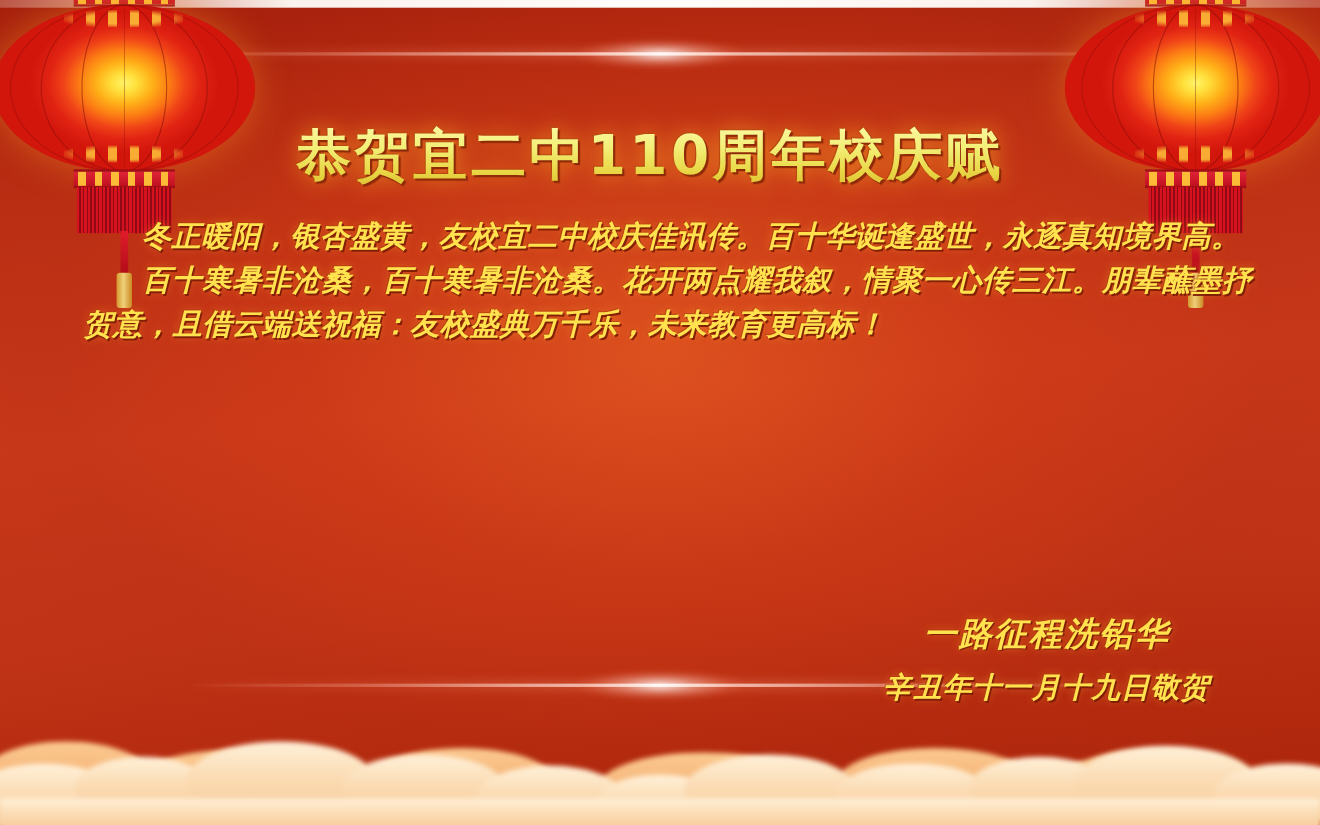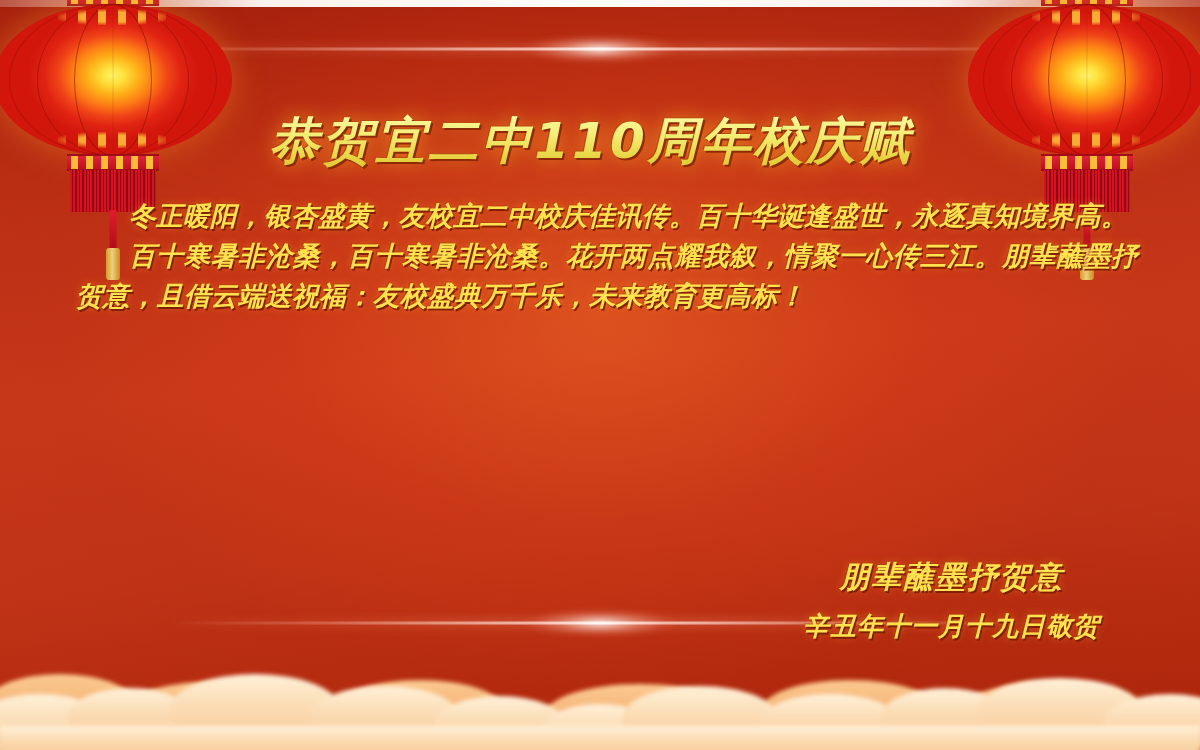--- a/index.html
+++ b/index.html
@@ -153,21 +153,20 @@
   #content {
     position:absolute; left:0; top:0; width:1200px; height:750px;
     padding:0 72px;
   }
 
   #title {
     position:absolute; left:0; right:18px; top:108px;
     text-align:center;
     font-family:"DejaVu Sans", sans-serif;
     font-size:50px; font-weight:bold;
-    font-style:italic;
     letter-spacing:3px;
     color:#f6f47e;
     background:linear-gradient(180deg,#fdfbb0 0%,#f3ef78 38%,#e9d645 72%,#d9bb2c 100%);
     -webkit-background-clip:text; background-clip:text;
     -webkit-text-fill-color:transparent;
     filter:drop-shadow(2px 2px 0 #8e2a08) drop-shadow(-1px -1px 0 #b8490f)
            drop-shadow(0 0 10px rgba(255,170,40,0.55));
   }
 
   #body-text {
@@ -300,18 +299,18 @@
   <div id="content">
 
     <h1 id="title">恭贺宜二中110周年校庆赋</h1>
 
     <div id="body-text">
       <p>冬正暖阳，银杏盛黄，友校宜二中校庆佳讯传。百十华诞逢盛世，永逐真知境界高。</p>
       <p>百十寒暑非沧桑，百十寒暑非沧桑。花开两点耀我叙，情聚一心传三江。朋辈蘸墨抒贺意，且借云端送祝福：友校盛典万千乐，未来教育更高标！</p>
     </div>
 
     <div id="sign">
-      <div class="org">朋辈蘸墨抒贺意</div>
+      <div class="org">一路征程洗铅华</div>
       <div class="date">辛丑年十一月十九日敬贺</div>
     </div>
 
   </div>
 </div>
 
 </body></html>

